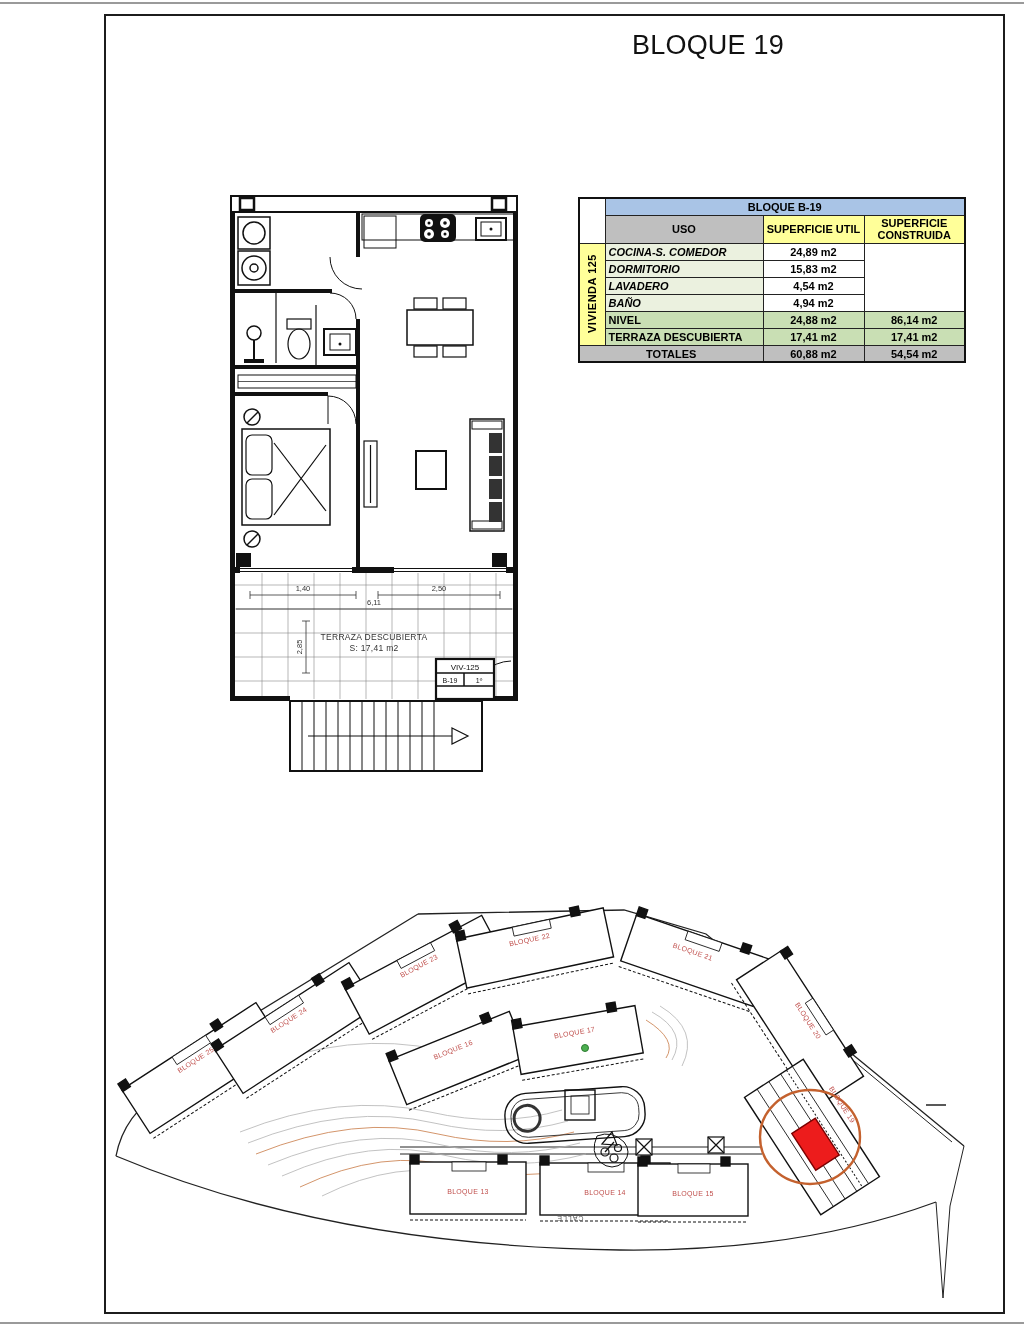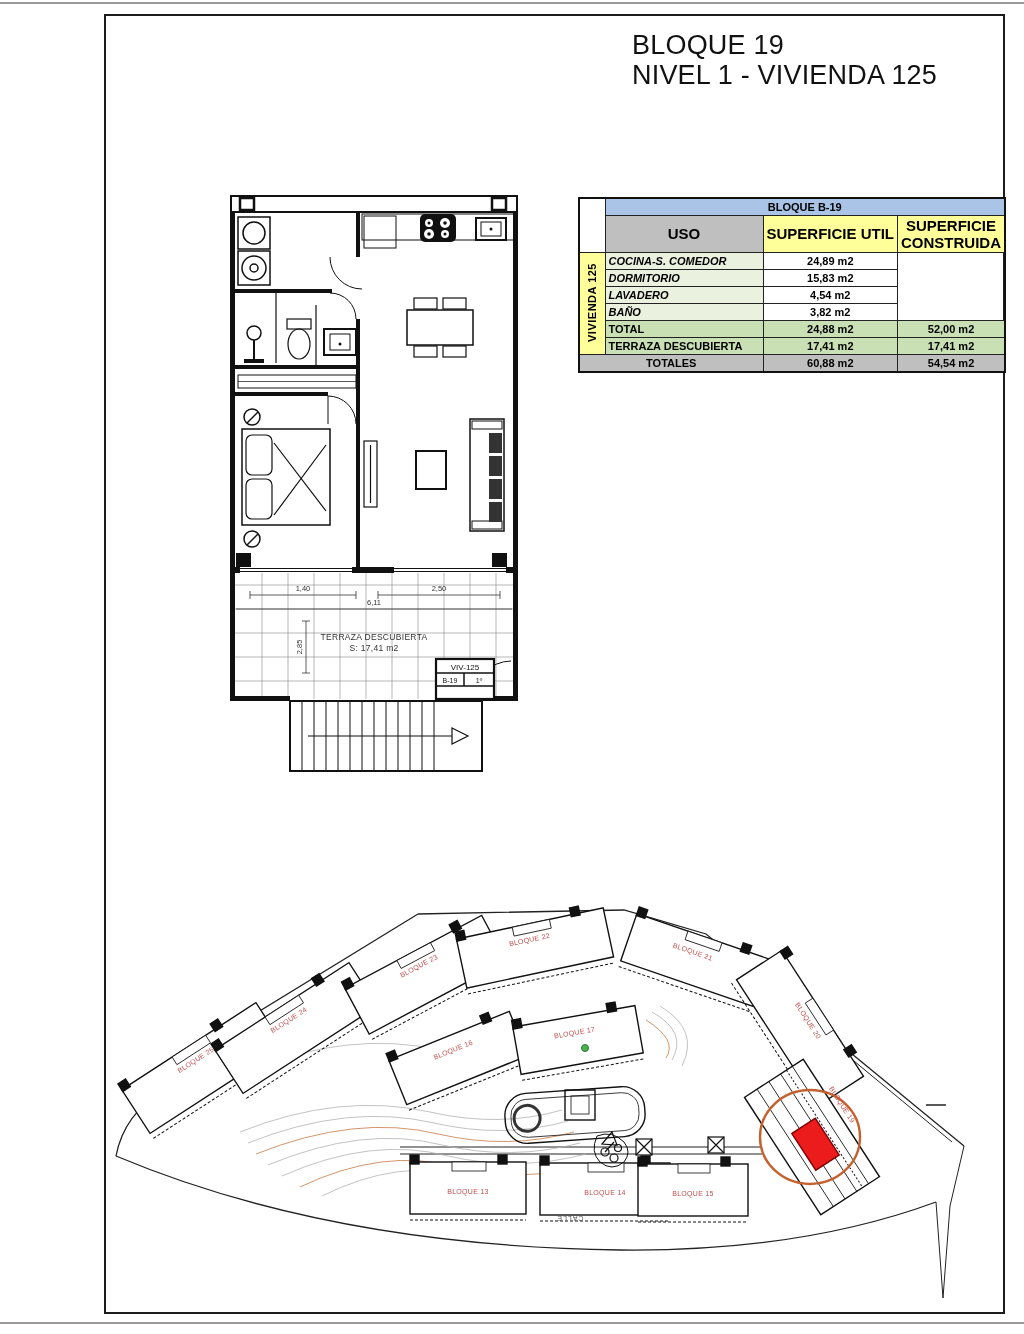--- a/index.html
+++ b/index.html
@@ -18,37 +18,36 @@
   .c-val    { width:101px; }
   td.noborder { border:none; background:#fff; }
   .bg-blue  { background:var(--table-header-blue); text-align:center; }
   .bg-gray  { background:var(--table-gray); text-align:center; }
   .bg-yel   { background:var(--table-yellow); text-align:center; }
   .bg-lgrn  { background:var(--table-light-green);font-style:italic; }
   .bg-grn   { background:var(--table-green); }
   .v-num    { text-align:center; padding-right:6px; }
   .vivienda-cell { background:var(--table-yellow); text-align:center; vertical-align:middle; }
   .vivienda-cell span { writing-mode:vertical-rl; transform:rotate(180deg); display:inline-block; font-size:11px; letter-spacing:.5px; }
-  .hdr2 { height:16px; font-size:15px; line-height:1.15; }
+  .hdr2 { height:16px; font-size:11px; line-height:1.15; }
   
   svg text { font-family:"Liberation Sans", sans-serif; }
   .blk-label { fill:var(--label-red); font-size:7px; letter-spacing:.3px; }
   .dim-txt { fill:#333; font-size:7.5px; }
   .plan-txt { fill:#333; font-size:8.5px; letter-spacing:.3px; }
 </style>
 </head>
 <body>
 
 <div class="page-edge" id="edge-top"></div>
 <div class="page-edge" id="edge-bottom"></div>
 <div class="frame"></div>
 
 <div class="title-block">
   <div>BLOQUE 19</div>
-  <div>NIVEL 1 - VIVIENDA 125</div>
 </div>
 
 <table class="areas-table">
   <colgroup>
       <col class="c-strip">
       <col class="c-uso">
       <col class="c-val">
       <col class="c-val">
     </colgroup>
   <tbody>
@@ -71,26 +70,26 @@
   <tr>
     <td class="bg-lgrn">DORMITORIO</td>
     <td class="v-num">15,83 m2</td>
   </tr>
   <tr>
     <td class="bg-lgrn">LAVADERO</td>
     <td class="v-num">4,54 m2</td>
   </tr>
   <tr>
     <td class="bg-lgrn">BAÑO</td>
-    <td class="v-num">3,82 m2</td>
-  </tr>
-  <tr>
-    <td class="bg-grn">TOTAL</td>
+    <td class="v-num">4,94 m2</td>
+  </tr>
+  <tr>
+    <td class="bg-grn">NIVEL</td>
     <td class="bg-grn v-num">24,88 m2</td>
-    <td class="bg-grn v-num">52,00 m2</td>
+    <td class="bg-grn v-num">86,14 m2</td>
   </tr>
   <tr>
     <td class="bg-grn">TERRAZA DESCUBIERTA</td>
     <td class="bg-grn v-num">17,41 m2</td>
     <td class="bg-grn v-num">17,41 m2</td>
   </tr>
   <tr>
     <td class="bg-gray" colspan="2">TOTALES</td>
     <td class="bg-gray v-num">60,88 m2</td>
     <td class="bg-gray v-num">54,54 m2</td>

